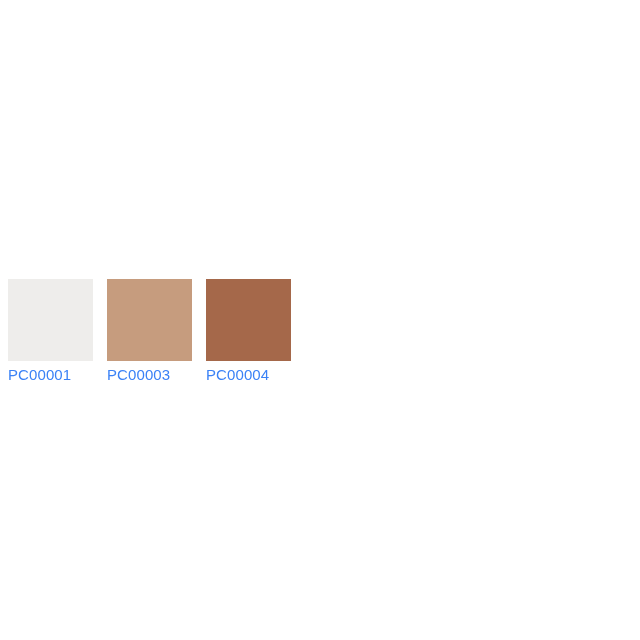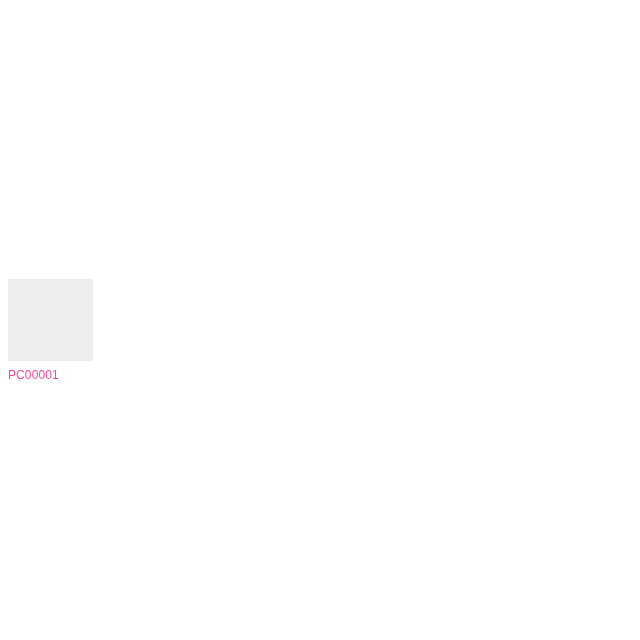--- a/index.html
+++ b/index.html
@@ -35,34 +35,42 @@
   }
 
   .swatch-chip {
     width: 85px;
     height: 82px;
     display: block;
   }
 
   .swatch-label {
     margin-top: 6px;
-    font-size: 12px;
+    font-size: 15px;
     line-height: 16px;
-    color: #ec4899;
+    color: #3b82f6;
     letter-spacing: 0.1px;
     white-space: nowrap;
   }
 </style>
 </head>
 <body style="background-color: rgb(255, 255, 255);">
 
 <div id="palette-strip">
 
   <div class="swatch-cell">
     <div class="swatch-chip" style="background-color: rgb(238, 237, 235);"></div>
     <div class="swatch-label">PC00001</div>
   </div>
 
 
+  <div class="swatch-cell">
+    <div class="swatch-chip" style="background-color: rgb(198, 156, 126);"></div>
+    <div class="swatch-label">PC00003</div>
+  </div>
 
+  <div class="swatch-cell">
+    <div class="swatch-chip" style="background-color: rgb(165, 104, 74);"></div>
+    <div class="swatch-label">PC00004</div>
+  </div>
 
 
 </div>
 
 </body></html>

